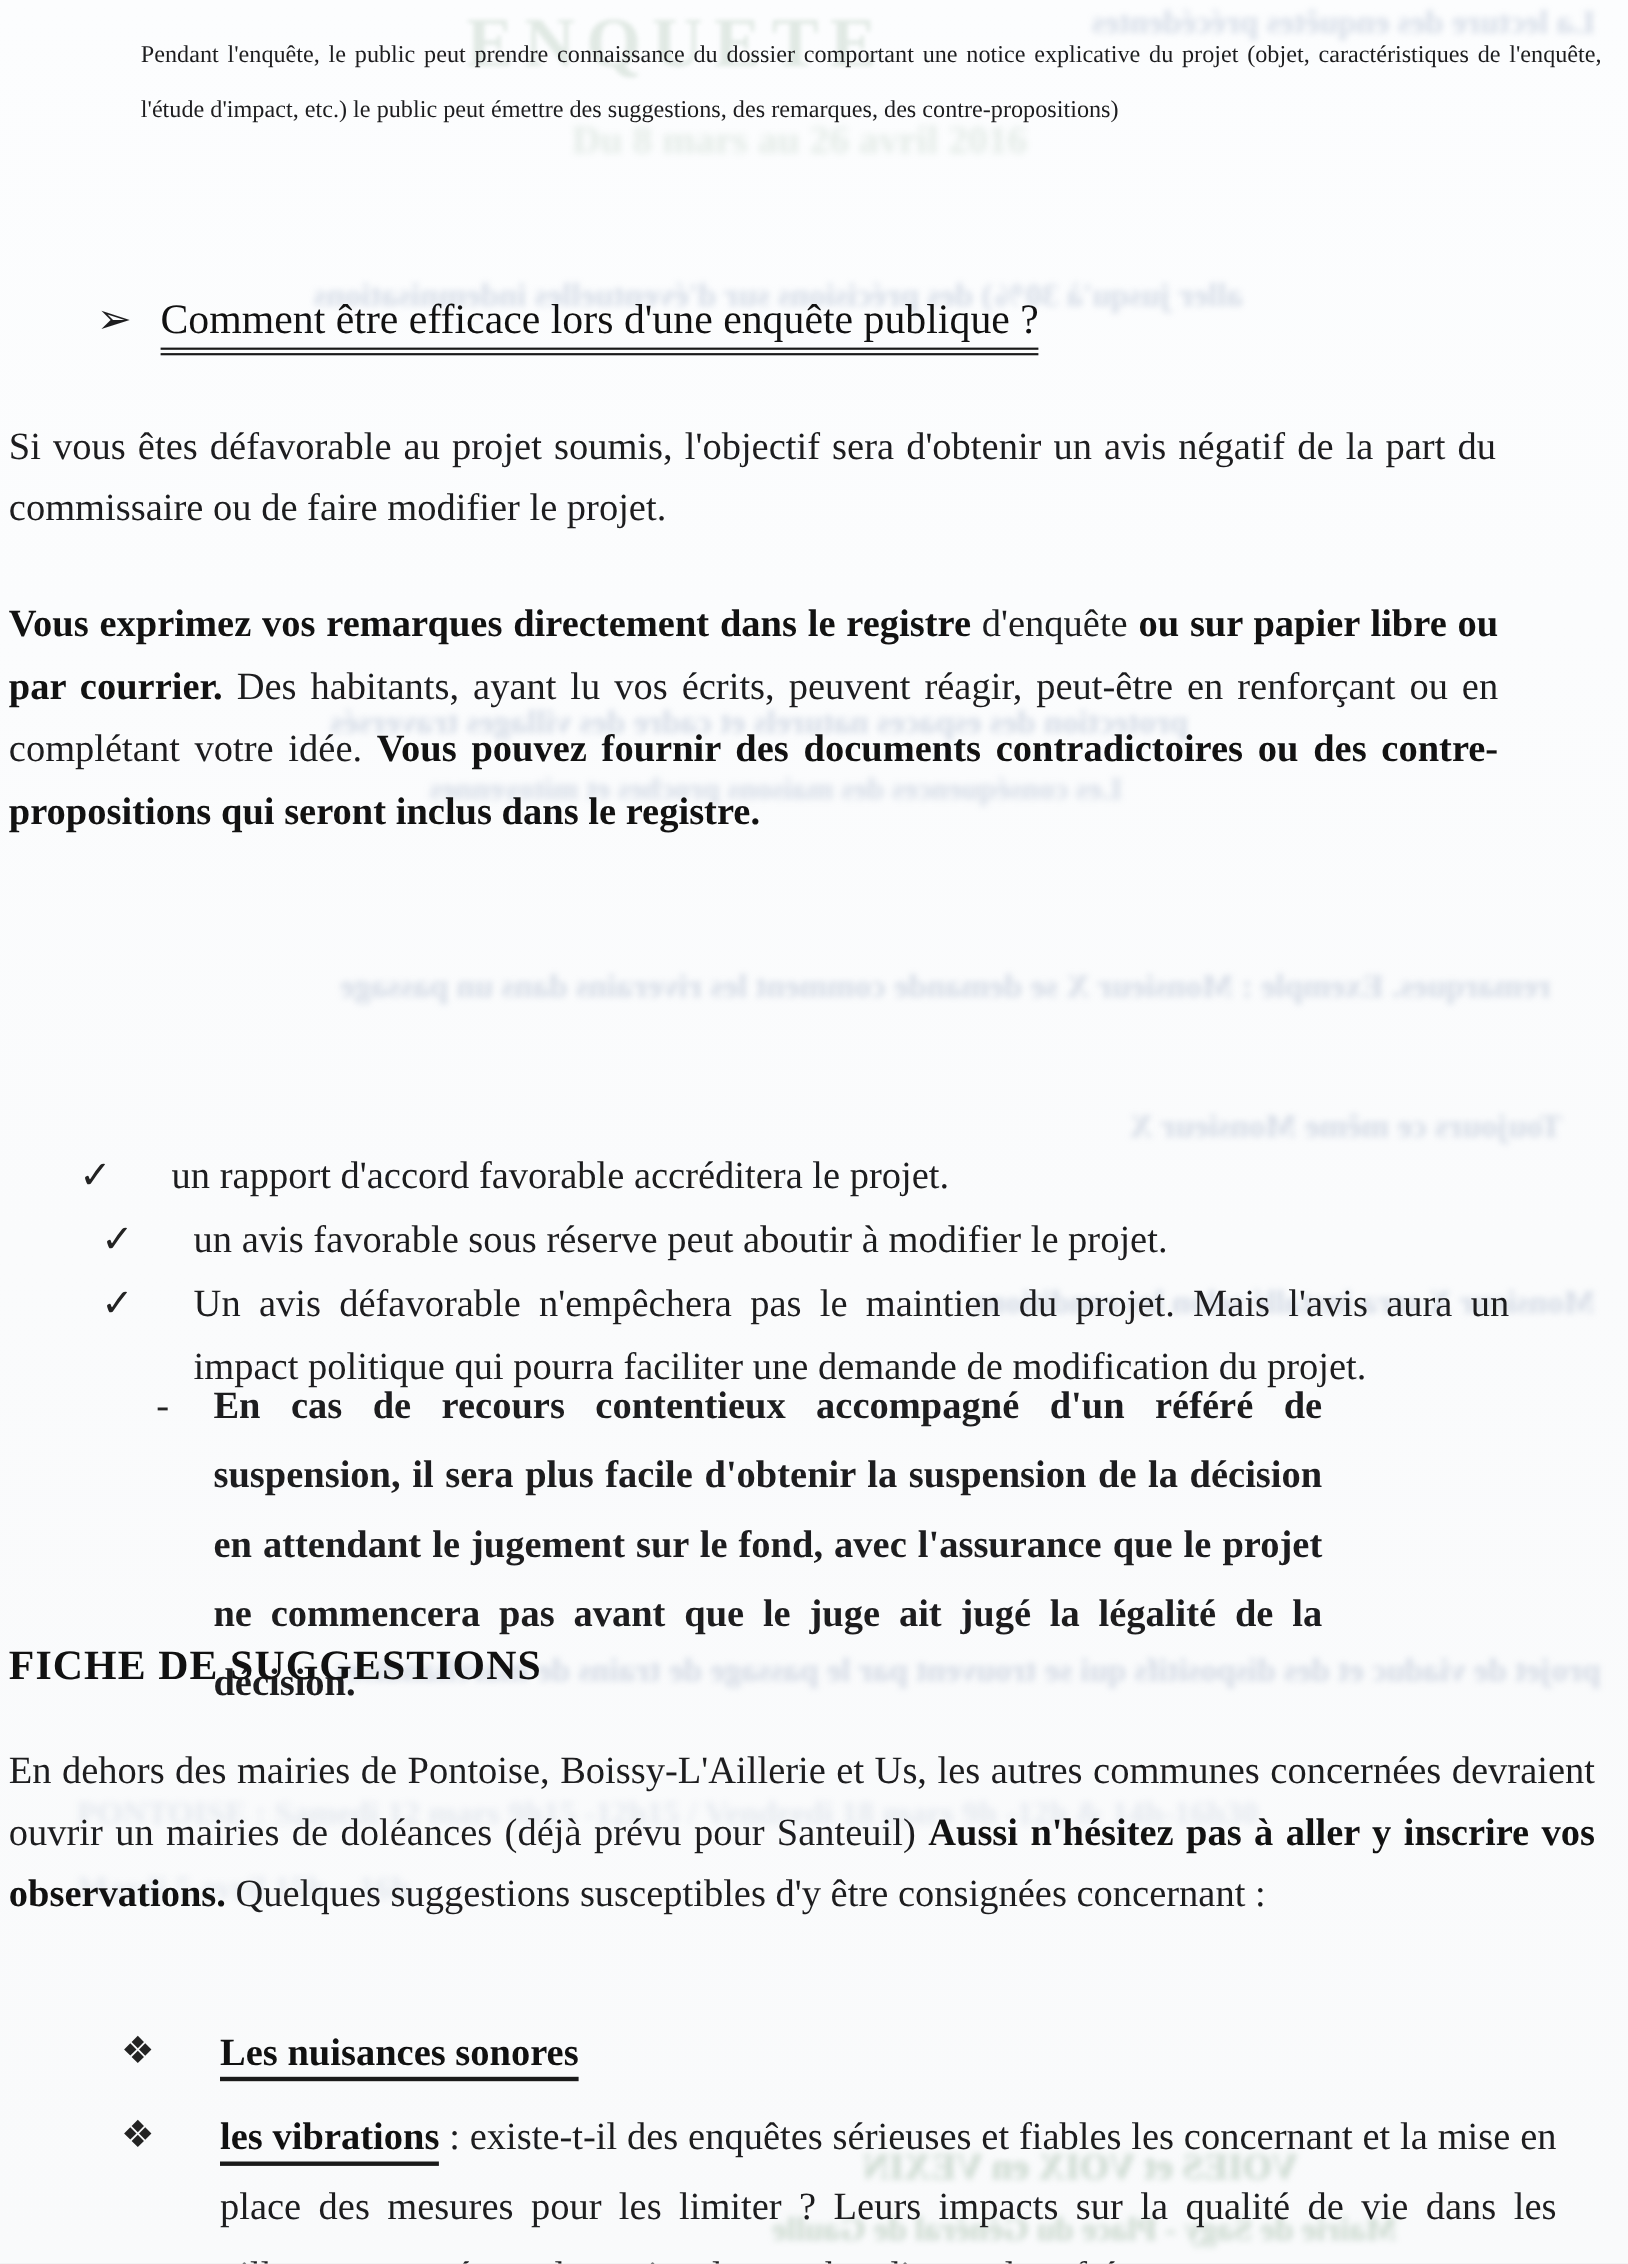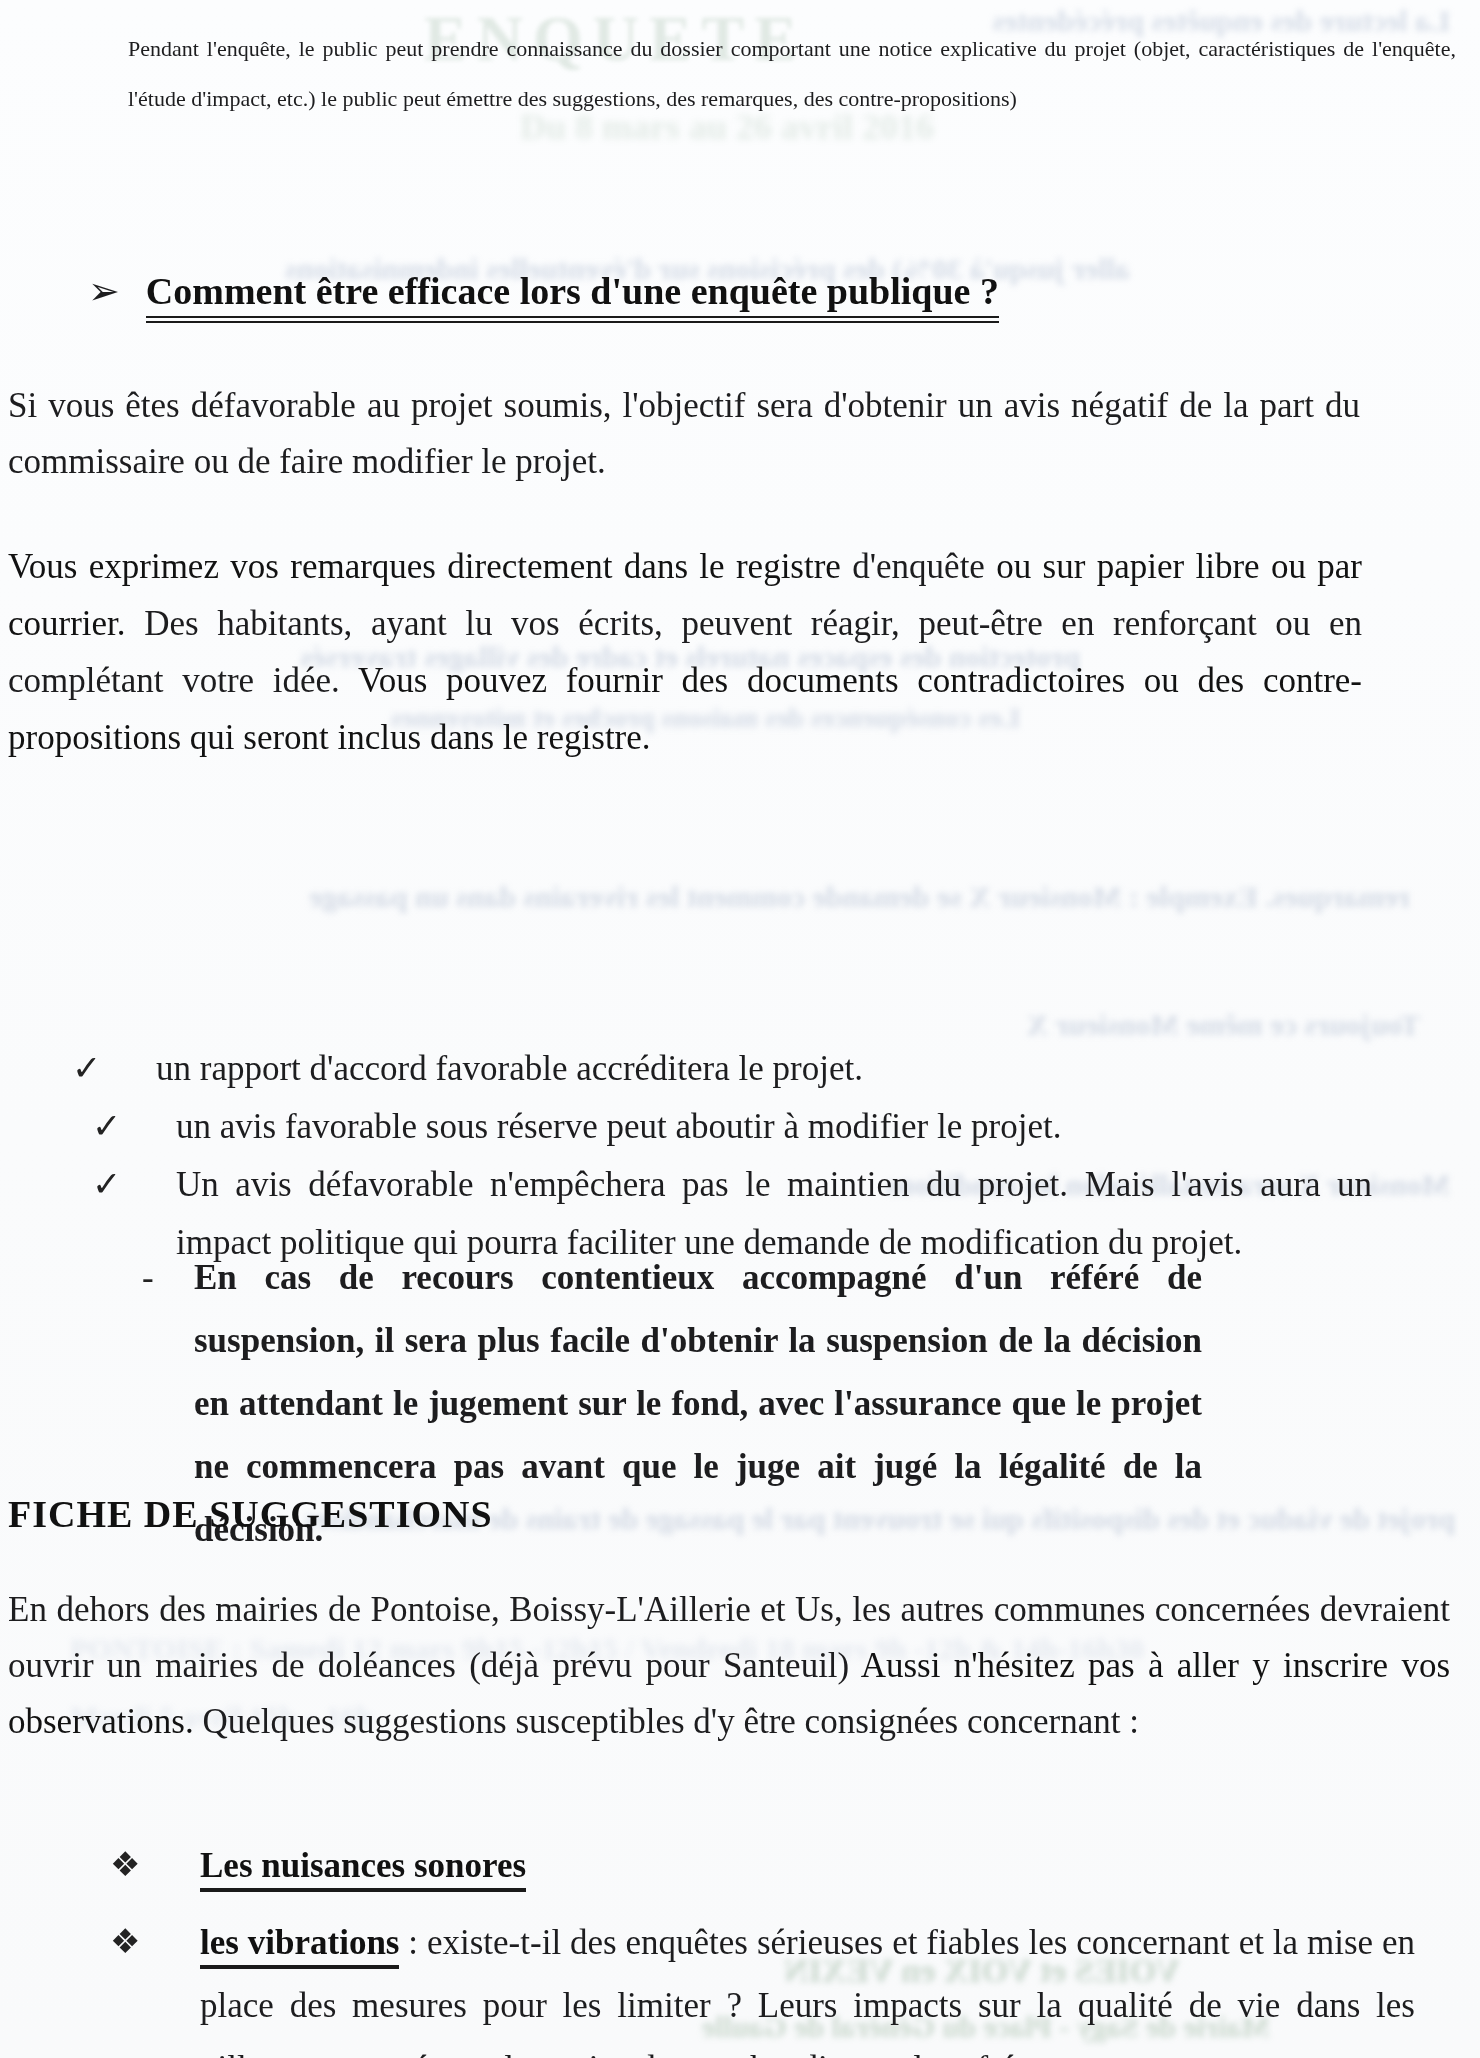--- a/index.html
+++ b/index.html
@@ -13,24 +13,24 @@
     color:#1d1d1f;
   }
   
   .bleed{position:absolute;z-index:0;white-space:nowrap;overflow:hidden;font-weight:bold;}
   .bleed.blue{color:rgba(125,145,180,.30);}
   .bleed.green{color:rgba(108,150,116,.34);}
   .bleed.mir{transform:scaleX(-1);}
   .b2{filter:blur(2px);} .b3{filter:blur(3px);} .b4{filter:blur(3.5px);}
   
   .blk{position:absolute;z-index:1;font-size:35px;line-height:56px;text-align:justify;}
-  .blk .b{font-weight:normal;color:#121212;}
+  .blk .b{font-weight:bold;color:#121212;}
   .p1{top:24px;left:128px;width:1328px;font-size:22px;line-height:50px;}
   .h1{top:268px;left:88px;width:1200px;font-size:38px;line-height:46px;display:flex;gap:26px;text-align:left;}
-  .h1 .txt{font-weight:bold;color:#111;border-bottom:7px double #1a1a1a;padding-bottom:2px;}
+  .h1 .txt{font-weight:normal;color:#111;border-bottom:7px double #1a1a1a;padding-bottom:2px;}
   .p2{top:378px;left:8px;width:1352px;}
   .p3{top:538px;left:8px;width:1354px;line-height:57px;}
   .p4{top:792px;left:8px;width:1350px;}
   .h2{top:926px;left:8px;width:1420px;font-weight:bold;color:#111;text-align:left;}
   .checks{top:1040px;left:72px;width:1300px;}
   .row{display:flex;align-items:flex-start;}
   .row .glyph{flex:0 0 84px;font-size:35px;line-height:58px;color:#232323;}
   .row .glyph.ind{padding-left:20px;}
   .row .itxt{flex:1;text-align:justify;line-height:58px;}
   .dash{top:1246px;left:142px;width:1060px;}

